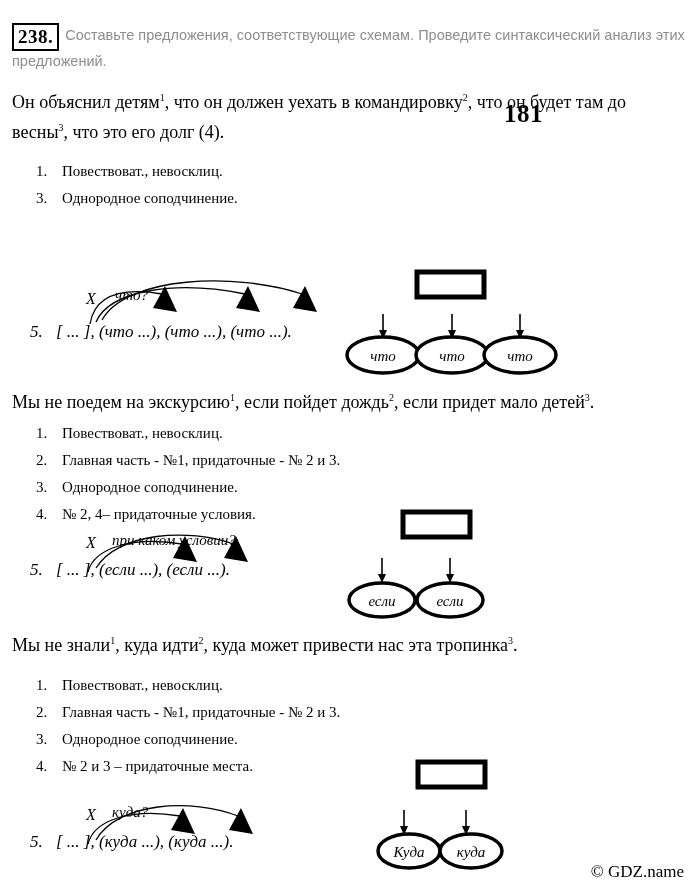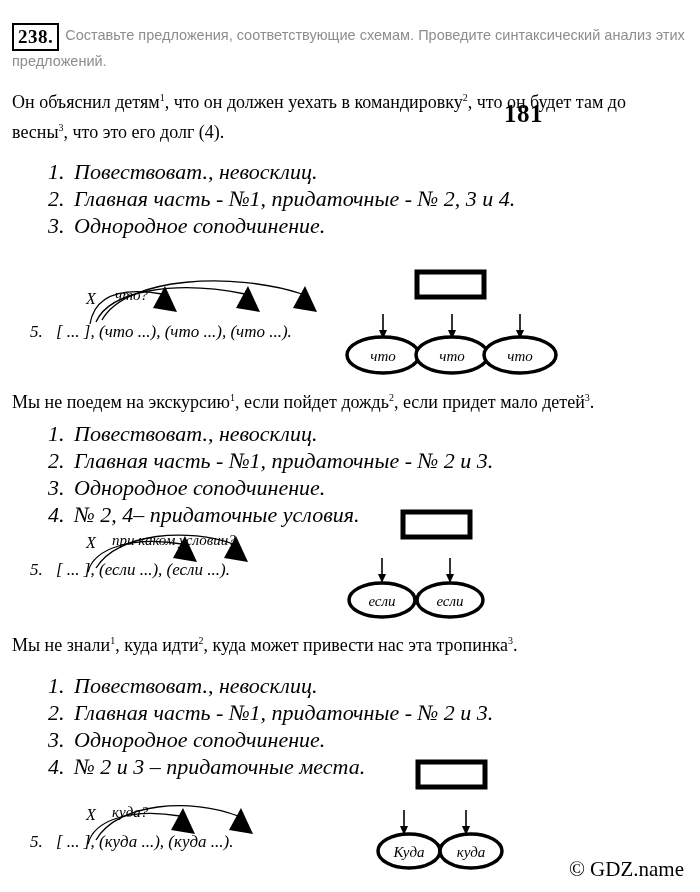--- a/index.html
+++ b/index.html
@@ -60,23 +60,22 @@
     top: 100px;
     font-weight: bold;
     font-size: 25px;
     font-family: "Liberation Serif", "DejaVu Serif", serif;
     letter-spacing: 0.5px;
   }
 
   
   .analysis {
     position: absolute;
-    left: 48px;
-    font-style: italic;
-    font-size: 22px;
+    left: 36px;
+    font-size: 15px;
     line-height: 27px;
     font-family: "Liberation Serif", "DejaVu Serif", serif;
     white-space: nowrap;
   }
   .analysis .li { display: block; }
   .analysis .num {
     display: inline-block;
     width: 26px;
   }
 
@@ -117,41 +116,40 @@
     font-style: italic;
     font-family: "Liberation Serif", "DejaVu Serif", serif;
     font-size: 15px;
     fill: #000;
   }
 
   .footer {
     position: absolute;
     right: 16px;
     bottom: 10px;
-    font-size: 21px;
+    font-size: 17px;
     font-family: "Liberation Serif", "DejaVu Serif", serif;
     white-space: nowrap;
   }
 </style>
 </head>
 <body>
 
 <div class="ex-header">
   <span class="ex-num">238.</span><span class="ex-task">Составьте предложения, соответствующие схемам. Проведите синтаксический анализ этих предложений.</span>
 </div>
 
 <div class="page-num">181</div>
 
 <div class="sentence" style="top:85px; right:14px;">
   <span>Он объяснил детям<sup>1</sup>, что он должен уехать в командировку<sup>2</sup>, что он будет там до весны<sup>3</sup>, что это его долг (4).</span>
 </div>
 
 <div class="analysis" style="top:158px;">
   <span class="li"><span class="num">1.</span><span>Повествоват., невосклиц.</span></span>
-  <span class="li"><span class="num">2.</span><span>Главная часть - №1, придаточные - № 2, 3 и 4.</span></span>
   <span class="li"><span class="num">3.</span><span>Однородное соподчинение.</span></span>
 </div>
 
 <div class="schema-line" style="left:30px; top:310px;margin-top:8px;">
   <span class="num">5.</span><span>[ ... ], (что ...), (что ...), (что ...).</span>
 </div>
 <div class="xmark" style="left:86px; top:290px;">X</div>
 <div class="qlabel" style="left:115px; top:287px;">что?</div>
 
 <svg class="arcs" style="left:80px; top:278px;" width="260" height="48">

